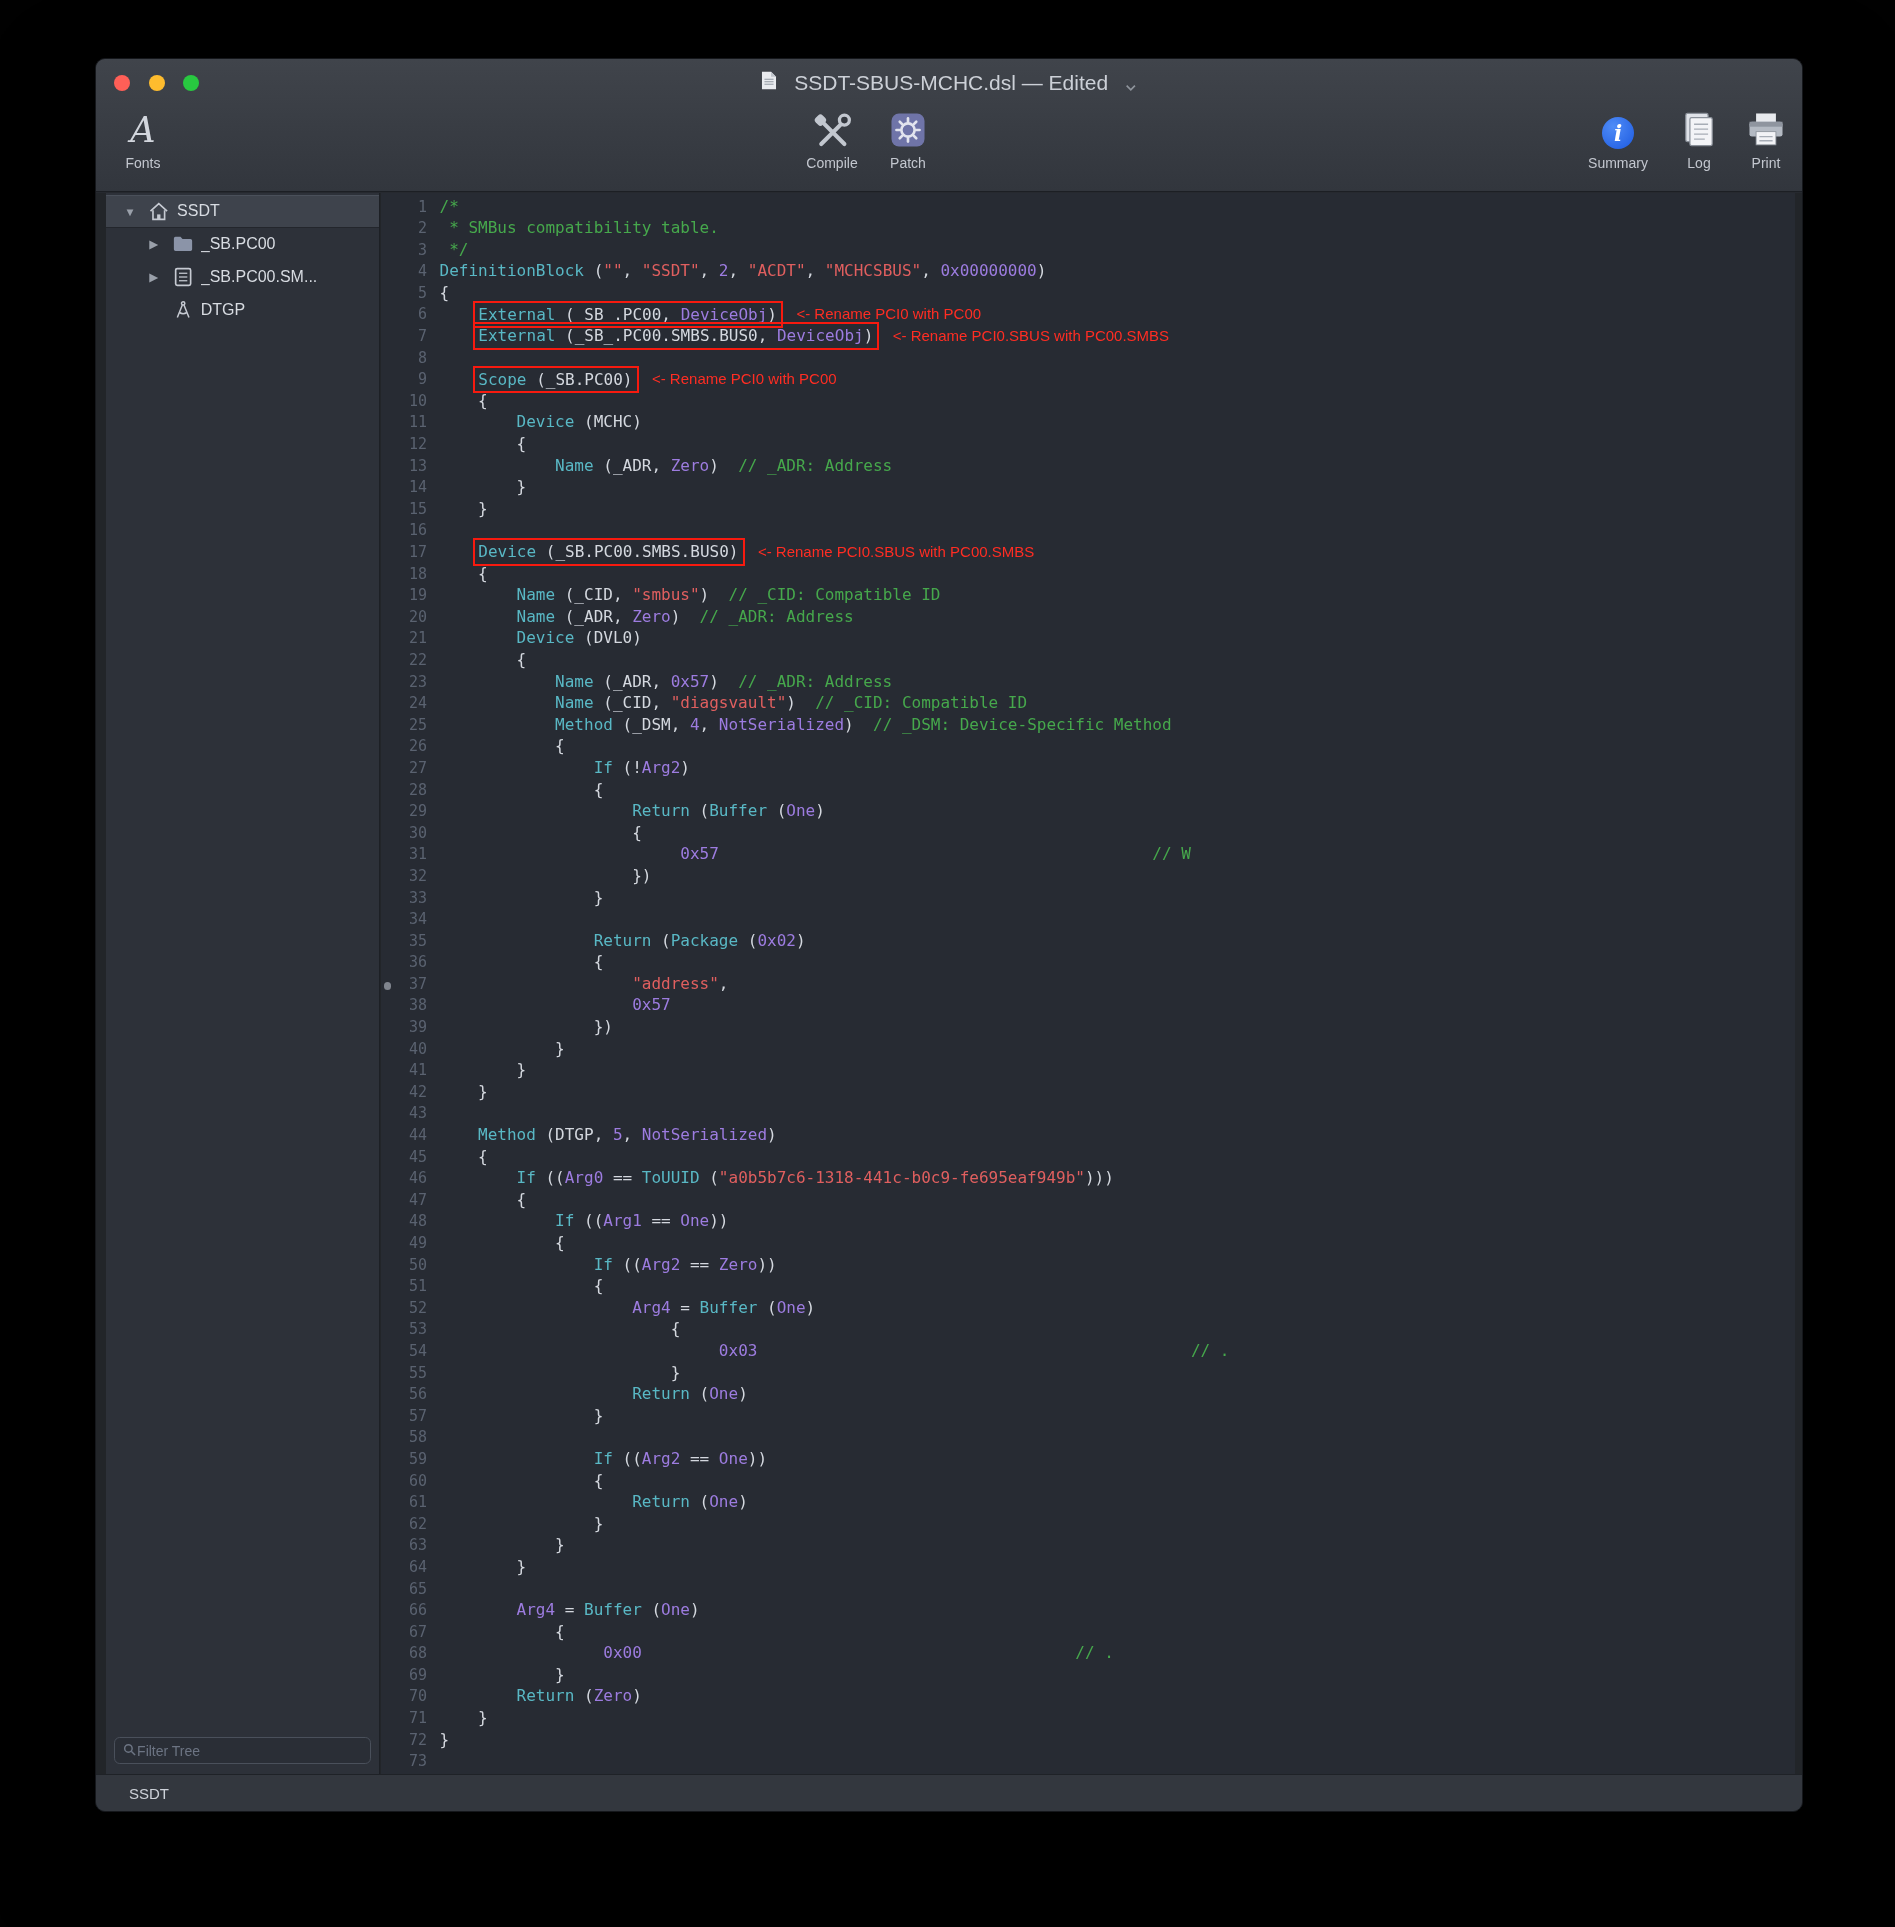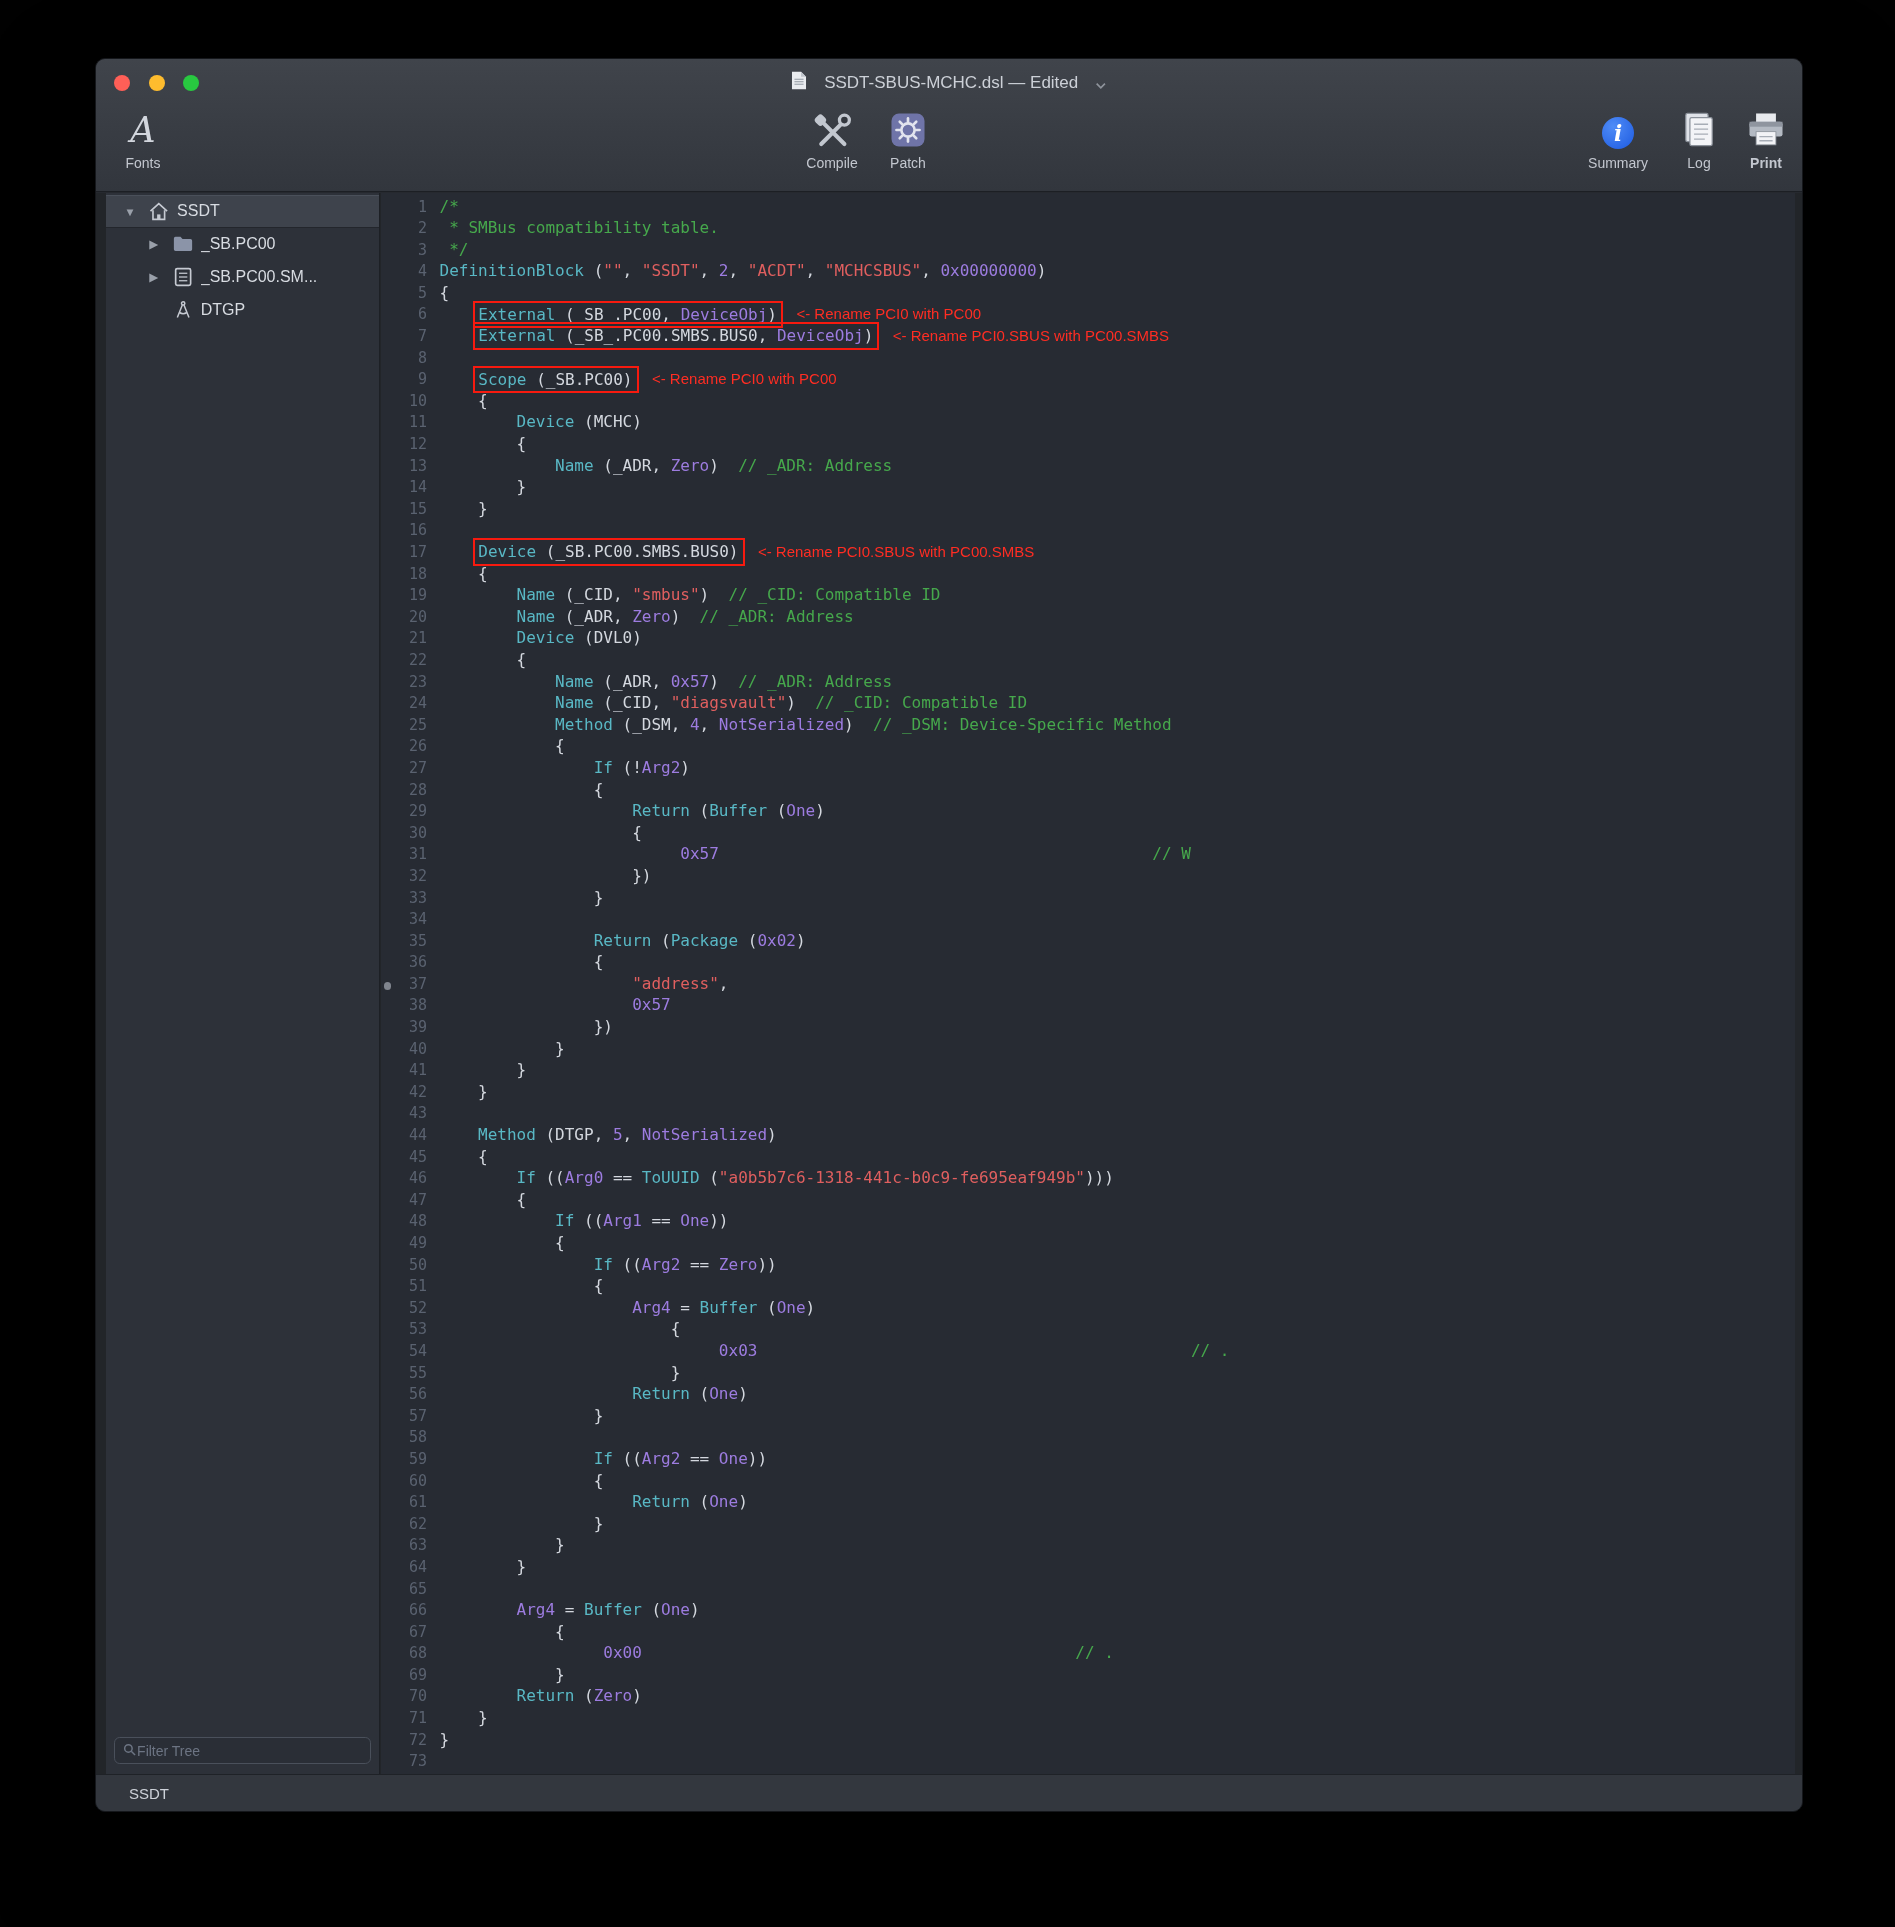--- a/index.html
+++ b/index.html
@@ -26,21 +26,21 @@
   }
   .titlebar { position:relative; height:48px; }
   .lights { position:absolute; left:18.3px; top:16px; display:flex; gap:18.3px; }
   .light { width:16px; height:16px; border-radius:50%; }
   .light.close { background:var(--close,#ff5f57); }
   .light.min   { background:var(--min,#febc2e); }
   .light.zoom  { background:var(--zoom,#28c840); }
   .titlewrap {
     position:absolute; left:0; right:0; top:0; height:48px;
     display:flex; align-items:center; justify-content:center; gap:17px;
-    color:#ccd0d7; font-size:17px;
+    color:#ccd0d7; font-size:21px;
   }
   .chev { opacity:.75; margin-top:3.3px; }
 
   .tb-item {
     position:absolute; top:50px; width:116px; margin-left:-58px;
     display:flex; flex-direction:column; align-items:center; gap:5.8px;
     color:#c3c7cf; font-size:14px; cursor:default;
   }
   .tb-ico { height:40px; display:flex; align-items:flex-end; justify-content:center; }
   .fonts-a { font-family:"DejaVu Serif", serif; font-style:italic; font-size:35px; line-height:37px; color:#d2d6dd; }
@@ -215,21 +215,21 @@
             <line x1="17" y1="16" x2="34" y2="16"></line>
               <line x1="17" y1="22" x2="34" y2="22"></line>
             <line x1="17" y1="28" x2="34" y2="28"></line>
               <line x1="17" y1="34" x2="30" y2="34"></line>
           </g>
         </svg>
       </div>
       <span>Log</span>
     </div>
 
-    <div class="tb-item" style="left:1670px;font-weight:bold;">
+    <div class="tb-item" style="left:1670px;">
       <div class="tb-ico">
         <svg width="40" height="38" viewBox="0 0 48 46">
           <rect x="12" y="3" width="24" height="11" fill="#e8eaee"></rect>
           <rect x="4" y="13" width="40" height="18" rx="3" fill="#b4bac3"></rect>
           <rect x="4" y="13" width="40" height="6" fill="#8f959f"></rect>
           <rect x="12" y="25" width="24" height="16" fill="#f2f3f6" stroke="#8a9099"></rect>
           <line x1="16" y1="31" x2="32" y2="31" stroke="#a7adb6" stroke-width="1.6"></line>
           <line x1="16" y1="36" x2="32" y2="36" stroke="#a7adb6" stroke-width="1.6"></line>
         </svg>
       </div>

